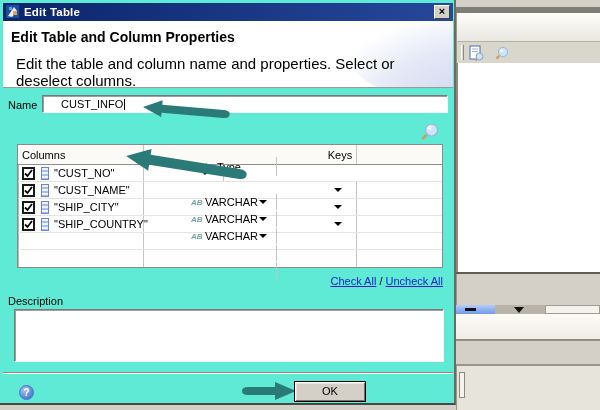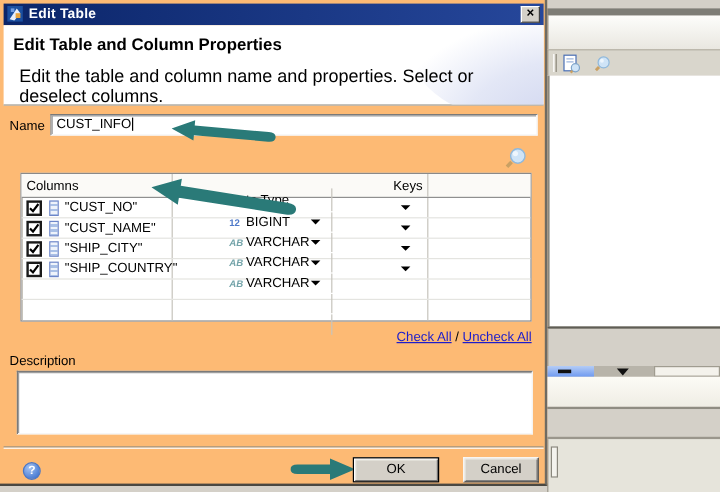--- a/index.html
+++ b/index.html
@@ -31,21 +31,21 @@
   .bg-band-gray2 { top:341px; height:23px; background:#d4d0c8; }
   .bg-sep3 { top:364px; height:2px; background:#9a968c; }
   .bg-band-bottom { top:366px; height:44px; background:#e6e4db; border-left:1px solid #9a968a;}
   .bg-mini-scroll { position:absolute; left:2px; top:6px; width:6px; height:26px;
                     background:#f4f3ee; border:1px solid #8a877d; }
 
   
   .bg-icon { position:absolute; top:3px; width:17px; height:17px; }
 
   
-  .dialog { position:absolute; left:0; top:0; width:456px; height:405px; background:#fdba74;
+  .dialog { position:absolute; left:0; top:0; width:456px; height:405px; background:#5eead4;
             border-right:2px solid #6e6b63; border-bottom:2px solid #4a4842; }
   .titlebar { position:absolute; left:3px; top:3px; width:450px; height:18px;
               background:linear-gradient(to right,#0b2569,#26479b);
               display:flex; align-items:center; padding:0 3px; }
   .title-text { color:#fff; font-weight:bold; font-size:11.5px; margin-left:4px; letter-spacing:.2px; }
   .close-btn { margin-left:auto; width:16px; height:14px; background:#d4d0c8; color:#000;
                border:1px solid; border-color:#fff #404040 #404040 #fff;
                font-size:11px; font-weight:bold; line-height:11px; text-align:center; cursor:default; }
 
   .header-white { position:absolute; left:3px; top:21px; width:450px; height:67px; background:#fff;
@@ -53,21 +53,21 @@
   .watermark { position:absolute; right:-15px; top:-5px; width:135px; height:80px;
                background:radial-gradient(ellipse at 110% 115%, #ccd2ee 0%, #e3e7f6 45%, #ffffff 75%);
                border-radius:0 0 0 90px; }
   .hdr-title { position:absolute; left:8px; top:8px; font-size:14px; font-weight:bold; color:#000; }
   .hdr-sub   { position:absolute; left:13px; top:34px; font-size:15px; color:#000; }
 
   .field-label { position:absolute; font-size:11px; color:#000; }
   .name-input { position:absolute; left:42px; top:95px; width:406px; height:18px; background:#fff;
                 border:1px solid #7a7a7a; border-bottom-color:#f4f4f4; border-right-color:#f4f4f4;
                 box-shadow:inset 1px 1px 0 #9e9e9e;
-                font-size:11px; line-height:16px; padding-left:4px; color:#000; }
+                font-size:11px; line-height:16px; padding-left:18px; color:#000; }
   .caret { display:inline-block; width:1px; height:11px; background:#000; vertical-align:-2px; margin-left:1px; }
 
   
   .col-table { position:absolute; left:17px; top:144px; width:426px; height:124px; background:#fff;
                border:1px solid #8a8a8a; box-shadow:inset 1px 1px 0 #b9b6ac; }
   .t-row { display:flex; height:17px; align-items:center; border-bottom:1px solid #e4e4e0;gap:43px; }
   .t-head { height:20px; background:#fbfaf7; border-bottom:1px solid #8f8f8f; }
   .t-head .c { font-size:11px; color:#000; padding-left:4px; }
   .c1 { width:126px; height:100%; display:flex; align-items:center; border-right:1px solid #c6c4bc; }
   .c2 { width:90px;  height:100%; display:flex; align-items:center; border-right:1px solid #c6c4bc; position:relative;margin-top:24px;}
@@ -205,25 +205,20 @@
       <div class="t-row">
         <div class="c1">
           <div class="chk">
             <svg width="9" height="9" viewBox="0 0 9 9">
                 <polyline points="1,4.5 3.5,7 8,1" fill="none" stroke="#000" stroke-width="1.8"></polyline>
               </svg>
           </div>
           <div class="col-icon"></div>
           <span class="cell-name">"CUST_NO"</span>
         </div>
-        <div class="c2">
-          <span class="badge badge-num">12</span>
-          <span class="type-text">BIGINT</span>
-          <div class="dd"></div>
-        </div>
         <div class="c3">
             <div class="dd"></div>
           </div>
         <div class="c4"></div>
       </div>
 
       <div class="t-row">
         <div class="c1">
           <div class="chk">
             <svg width="9" height="9" viewBox="0 0 9 9">
@@ -319,16 +314,15 @@
 
     <div class="help-icon">?</div>
 
     <div class="arrow" style="left:242px; top:381px;">
       <svg width="54" height="20" viewBox="0 0 54 20">
         <path d="M54,10 L33,1 L33,6 L6,6 Q0,6 0,10 Q0,14 6,14 L33,14 L33,19 Z" fill="#2a7a78"></path>
       </svg>
     </div>
 
     <div class="btn btn-ok">OK</div>
-    <div class="btn btn-cancel">Cancel</div>
 
   </div>
 </div>
 
 </body></html>

